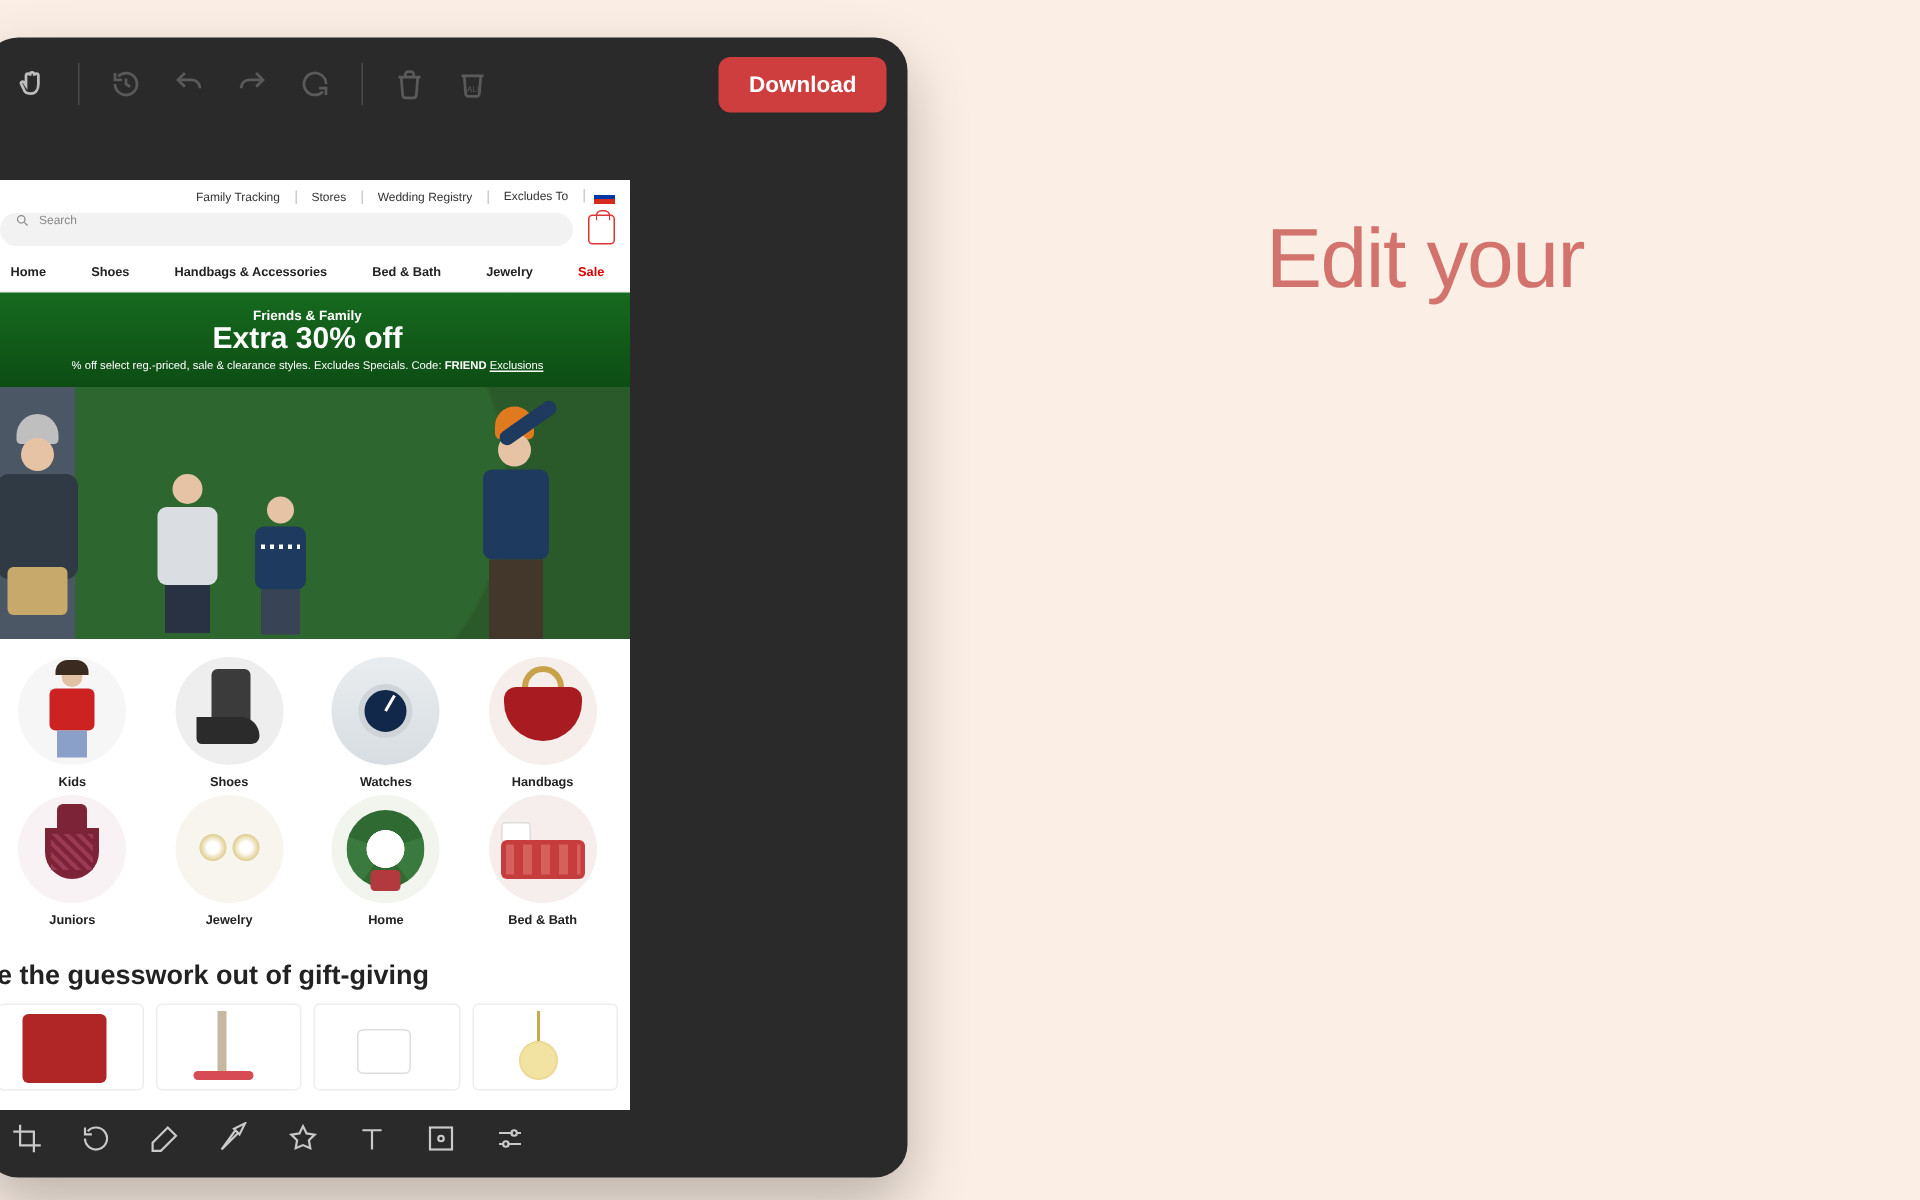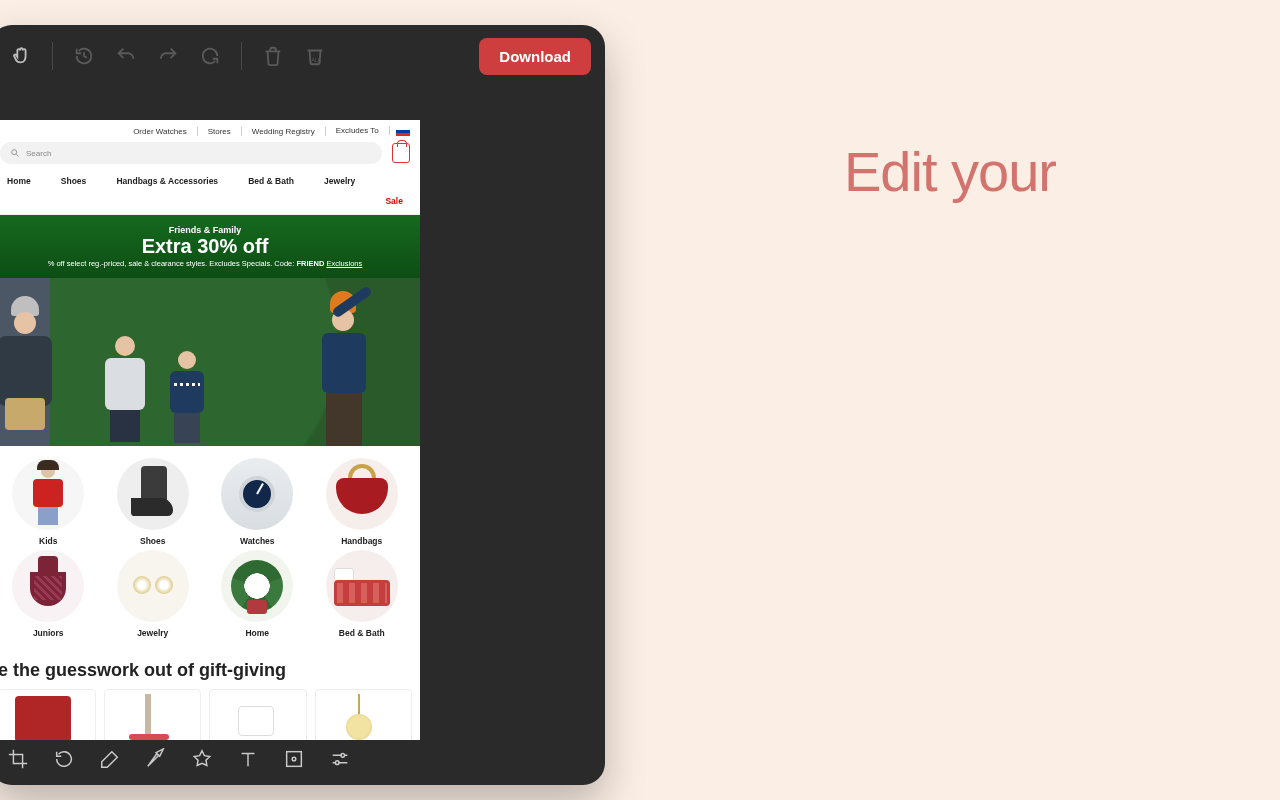--- a/index.html
+++ b/index.html
@@ -86,34 +86,34 @@
   .ut-bar span { border-right:1px solid #ccc; padding-right:10px; }
   .ut-bar span:last-child { border:none; padding-right:0; }
   .flag { width:14px; height:9px; background:linear-gradient(#fff 0 33%,#0039a6 33% 66%,#d52b1e 66% 100%); display:inline-block; margin-left:4px; vertical-align:middle; }
 
   .search-row {
     display:flex; align-items:center; gap:10px;
     padding:0 10px 6px 10px;
   }
   .search-box {
     flex:1; height:22px; background:#f2f2f2; border-radius:11px;
-    display:flex; align-items:center; padding:0 10px; gap:6px;
+    display:flex; padding:0 10px; gap:6px;
     font-size:8px; color:#888;
   }
   .search-box svg { width:10px; height:10px; stroke:#888; fill:none; stroke-width:2; }
   .bag { width:18px; height:20px; border:1px solid #d33; border-radius:3px; position:relative; }
   .bag::before { content:""; position:absolute; top:-4px; left:4px; width:8px; height:6px; border:1px solid #d33; border-bottom:none; border-radius:4px 4px 0 0; }
 
   .nav-row {
     display:flex; justify-content:space-around;
     padding:6px 2px 8px 2px;
     font-size:8.5px;
     font-weight:700;
   }
-  .nav-sale { color:#d00;margin-top:20px; }
+  .nav-sale { color:#d00; }
   .nav-sep { height:1px; background:#eee; }
 
   .green-banner {
     background:linear-gradient(#166a1f,#0d4d14);
     color:#fff; text-align:center;
     padding:10px 6px 10px 6px;
   }
   .green-banner .ff { font-size:9px; font-weight:600; }
   .green-banner .ex { font-size:20px; font-weight:800; line-height:1.1; }
   .green-banner .fine { font-size:7.5px; margin-top:2px; }
@@ -276,21 +276,21 @@
           <text x="8" y="18" font-size="6" stroke="none" fill="#5a5a5a">ALL</text>
         </svg>
     </div>
     <div class="spacer"></div>
     <button class="download-btn">Download</button>
   </div>
 
   <div class="canvas-area">
 
     <div class="ut-bar">
-      <span>Order Watches</span>
+      <span>Family Tracking</span>
       <span>Stores</span>
       <span>Wedding Registry</span>
       <span><span>Excludes To</span> <span class="flag"></span></span>
     </div>
 
     <div class="search-row">
       <div class="search-box">
         <svg viewBox="0 0 24 24">
             <circle cx="10" cy="10" r="6"></circle>
             <path d="m20 20-5-5"></path>

